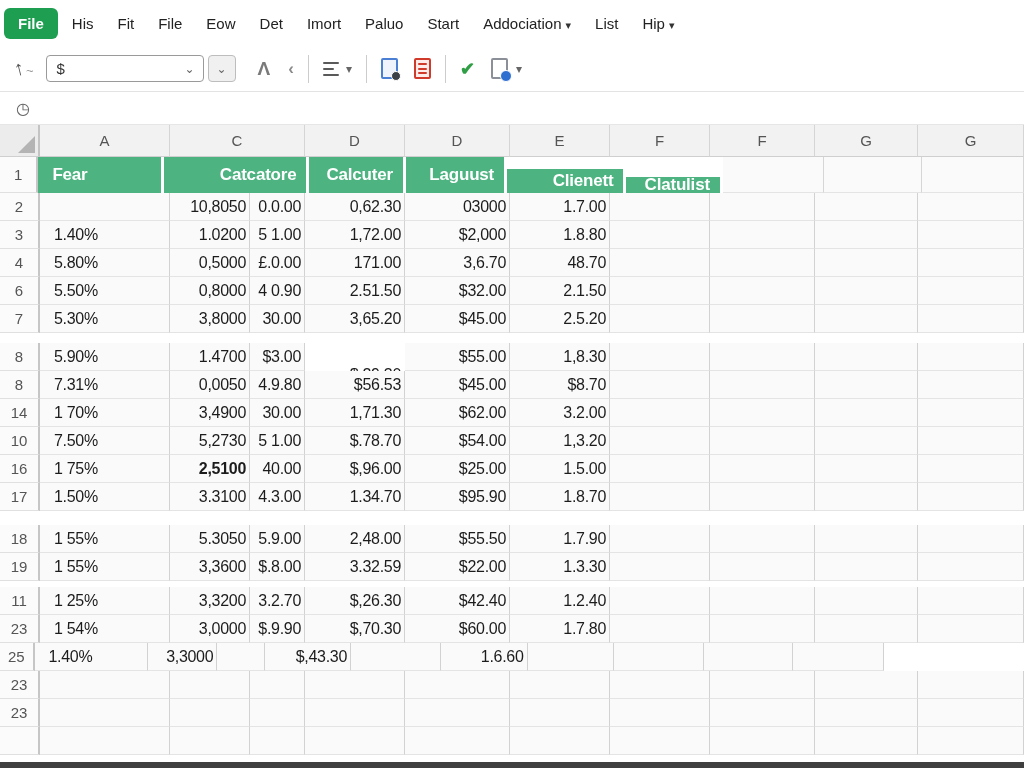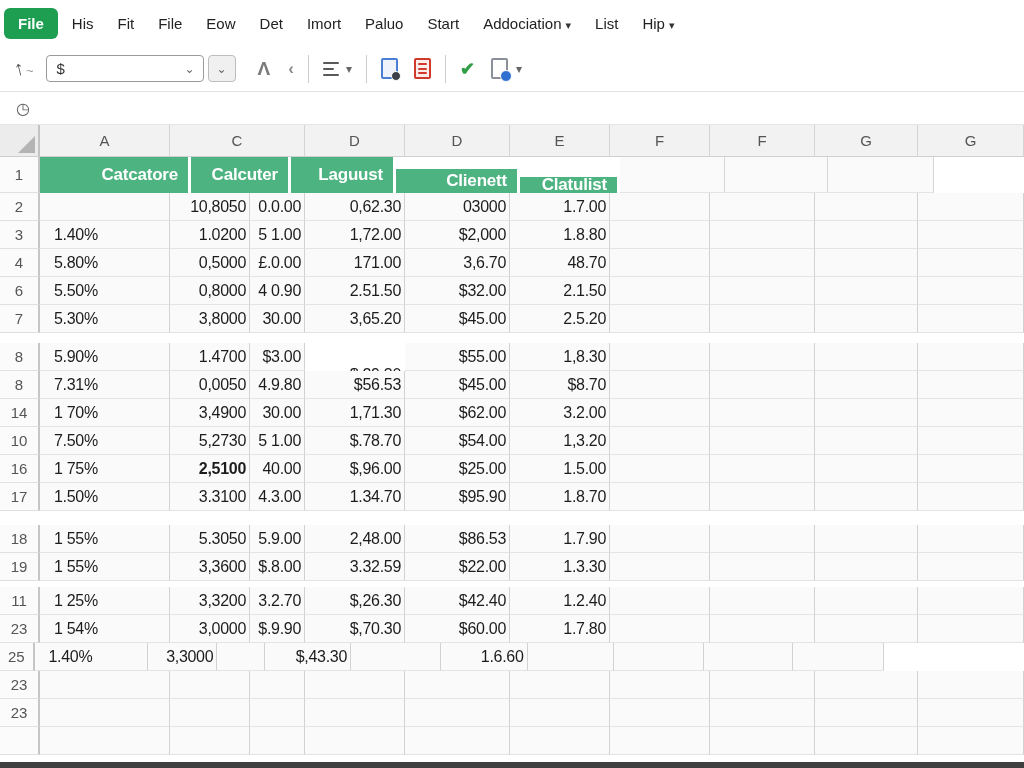--- a/index.html
+++ b/index.html
@@ -155,20 +155,21 @@
       <div class="colheader-cell" style="width: 100px;">D</div>
       <div class="colheader-cell" style="width: 105px;">D</div>
       <div class="colheader-cell" style="width: 100px;">E</div>
       <div class="colheader-cell" style="width: 100px;">F</div>
       <div class="colheader-cell" style="width: 105px;">F</div>
       <div class="colheader-cell" style="width: 103px;">G</div>
       <div class="colheader-cell" style="width: 106px;">G</div>
     </div>
   <div class="grid-row header-row" id="header-row">
     <div class="rownum">1</div>
+  <div class="hcell first" style="width: 130px;">Fear</div>
       <div class="hcell" style="width: 151px;">Catcatore</div>
       <div class="hcell" style="width: 100px;">Calcuter</div>
       <div class="hcell" style="width: 105px;">Laguust</div>
       <div class="hcell" style="width: 124px; margin-top: 12px;">Clienett</div>
       <div class="hcell" style="width: 100px; margin-top: 20px;">Clatulist</div>
       <div class="hcell-empty" style="width: 105px;"></div>
       <div class="hcell-empty" style="width: 103px;"></div>
       <div class="hcell-empty" style="width: 106px;"></div>
     </div>
   <div id="data-rows">
@@ -314,21 +315,21 @@
         <div class="dcell" style="width: 105px;"></div>
         <div class="dcell" style="width: 103px;"></div>
         <div class="dcell" style="width: 106px;"></div>
       </div>
       <div class="grid-row data-row" style="width: 1024px; margin-top: 14px;">
         <div class="rownum" style="width: 40px;">18</div>
         <div class="dcell left" style="width: 130px;">1 55%</div>
         <div class="dcell" style="width: 80px;">5.3050</div>
         <div class="dcell" style="width: 55px;">5.9.00</div>
         <div class="dcell" style="width: 100px;">2,48.00</div>
-        <div class="dcell" style="width: 105px;">$86.53</div>
+        <div class="dcell" style="width: 105px;">$55.50</div>
         <div class="dcell" style="width: 100px;">1.7.90</div>
         <div class="dcell" style="width: 100px;"></div>
         <div class="dcell" style="width: 105px;"></div>
         <div class="dcell" style="width: 103px;"></div>
         <div class="dcell" style="width: 106px;"></div>
       </div>
       <div class="grid-row data-row" style="width: 1024px;">
         <div class="rownum" style="width: 40px;">19</div>
         <div class="dcell left" style="width: 130px;">1 55%</div>
         <div class="dcell" style="width: 80px;">3,3600</div>

